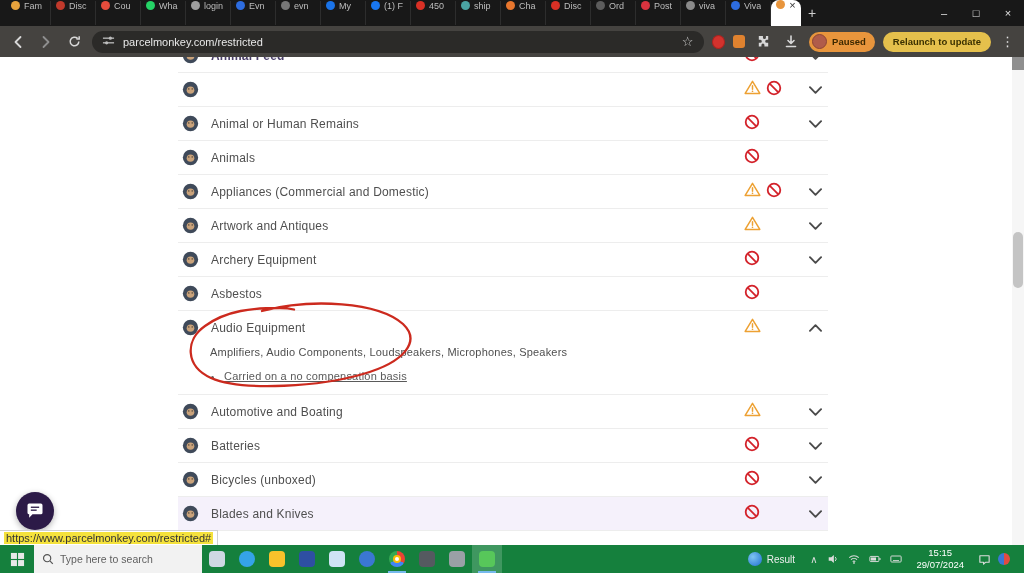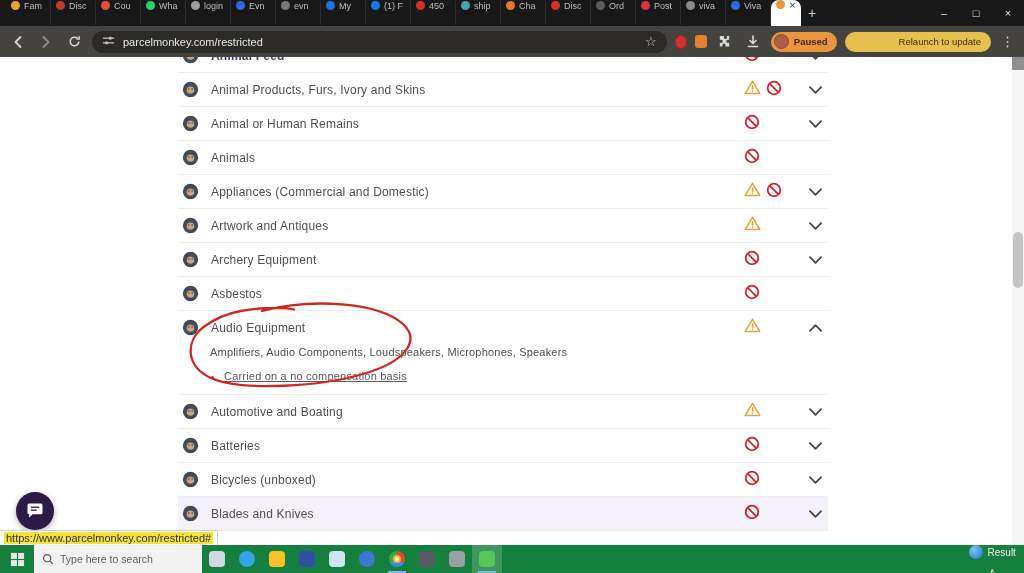--- a/index.html
+++ b/index.html
@@ -22,21 +22,21 @@
   .nav-ico { width:20px; height:20px; display:flex; align-items:center; justify-content:center; cursor:pointer; flex:0 0 auto; }
   .omnibox { height:22px; width:648px; background:#2b2a28; border-radius:12px; display:flex; align-items:center; padding:0 10px; gap:8px; }
   .omni-url { color:#e8e8e8; font-size:11px; flex:1; white-space:nowrap; overflow:hidden; }
   .omni-star { margin-left:auto; color:#cfcfcf; font-size:13px; cursor:pointer; }
   .ext-red { width:14px; height:14px; border-radius:50%; background:#d2322d; border:1px solid #a82420; cursor:pointer; }
   .ext-orange { width:13px; height:13px; border-radius:3px; background:#e0822f; cursor:pointer; }
   .profile-pill { height:20px; background:#e8953c; border-radius:11px; display:flex; align-items:center; gap:5px; padding:0 9px 0 3px; cursor:pointer; }
   .avatar { width:15px; height:15px; border-radius:50%; background:#b05c4a; border:1px solid #8d4536; }
   .profile-pill span { font-size:9.5px; color:#3c2800; font-weight:bold; }
   .update-chip { height:20px; background:#e5c04c; border-radius:11px; display:flex; align-items:center; padding:0 10px; cursor:pointer; }
-  .update-chip span { font-size:9.5px; color:#3a3000; font-weight:normal; white-space:nowrap;margin-left:44px; }
+  .update-chip span { font-size:9.5px; color:#3a3000; font-weight:bold; white-space:nowrap; }
   .menu-dots { color:#e3e3e3; font-size:13px; cursor:pointer; padding:0 2px; }
 
   
   .page { position:absolute; top:57px; left:0; right:0; bottom:28px; background:#fff; overflow:hidden; }
   .list-container { position:absolute; left:178px; width:650px; top:-18px; }
   .row-wrap { border-bottom:1px solid #ededed; }
   .list-row { height:33px; display:flex; align-items:center; padding:0 6px 0 4px; background:#fff; cursor:pointer; }
   .list-row.hl { background:#f5f1fb; }
   .monkey { width:17px; height:17px; margin-right:12px; flex:0 0 auto; }
   .row-label { font-size:12px; color:#4f4f4f; letter-spacing:.2px; }
@@ -66,21 +66,21 @@
   .tb-search input { border:none; outline:none; background:transparent; font-size:10.5px; width:120px; font-family:"Liberation Sans", sans-serif; color:#333; }
   .tb-search input::placeholder { color:#5f5f5f; }
   .tb-apps { display:flex; align-items:stretch; }
   .tb-app { width:30px; display:flex; align-items:center; justify-content:center; cursor:pointer; position:relative; }
   .tb-app.open::after { content:""; position:absolute; bottom:0; left:6px; right:6px; height:2px; background:#76b9ed; }
   .tb-app.focused { background:rgba(255,255,255,.18); }
   .app-dot { width:16px; height:16px; border-radius:4px; display:block; }
   .app-dot.round { border-radius:50%; }
   .chrome-ball { width:16px; height:16px; border-radius:50%; background:conic-gradient(#ea4335 0 120deg, #4285f4 120deg 240deg, #34a853 240deg 360deg); position:relative; display:block; }
   .chrome-ball::after { content:""; position:absolute; left:4px; top:4px; width:8px; height:8px; border-radius:50%; background:#fff; border:2px solid #fbbc05; box-sizing:border-box; }
-  .tb-right { margin-left:auto; display:flex; align-items:center; gap:7px; padding-right:2px;flex-direction:column; }
+  .tb-right { margin-left:auto; display:flex; align-items:center; gap:7px; padding-right:2px; }
   .widget { display:flex; align-items:center; gap:5px; padding:0 6px; cursor:pointer; }
   .widget .w-ico { width:14px; height:14px; border-radius:50%; background:radial-gradient(circle at 35% 35%, #7ec4f2, #1e6fd0); }
   .widget span { font-size:10px; color:#eee; }
   .tray-chevron { font-size:10px; color:#ddd; cursor:pointer; padding:0 2px; }
   .tray-ico { width:14px; height:14px; display:flex; align-items:center; justify-content:center; cursor:pointer; }
   .clock { text-align:center; font-size:9.5px; line-height:1.25; color:#fff; padding:0 6px; cursor:default; }
   .tray-color-ico { width:12px; height:12px; border-radius:50%; background:conic-gradient(#e14b42 0 180deg, #3b77d3 180deg 360deg); cursor:pointer; }
   .show-desktop { width:5px; border-left:1px solid #46536b; cursor:pointer; }
 </style>
 </head>
@@ -276,21 +276,20 @@
       <span class="monkey">
         <svg viewBox="0 0 20 20" width="17" height="17">
                 <circle cx="5" cy="10" r="2.4" fill="#3f4a5a"></circle>
                 <circle cx="15" cy="10" r="2.4" fill="#3f4a5a"></circle>
                 <circle cx="10" cy="10" r="9" fill="#3f4a5a"></circle>
                 <path d="M5.5 11 a4.5 4.5 0 0 1 9 0 a4.5 4 0 0 1 -9 0" fill="#c9a27a"></path>
                 <circle cx="8" cy="9.3" r="0.8" fill="#2c2c2c"></circle>
                 <circle cx="12" cy="9.3" r="0.8" fill="#2c2c2c"></circle>
               </svg>
       </span>
-      <span class="row-label">Animal Products, Furs, Ivory and Skins</span>
       <span class="row-right">
         <span class="warning-icon">
           <svg viewBox="0 0 18 16" width="17" height="15">
                   <path d="M9 1.5 L16.8 14.3 H1.2 Z" fill="none" stroke="#eda133" stroke-width="1.6" stroke-linejoin="round"></path>
                   <line x1="9" y1="6" x2="9" y2="9.8" stroke="#eda133" stroke-width="1.6" stroke-linecap="round"></line>
                   <circle cx="9" cy="12" r="0.9" fill="#eda133"></circle>
                 </svg>
         </span>
         <span class="prohibited-icon">
           <svg viewBox="0 0 16 16" width="16" height="16">

